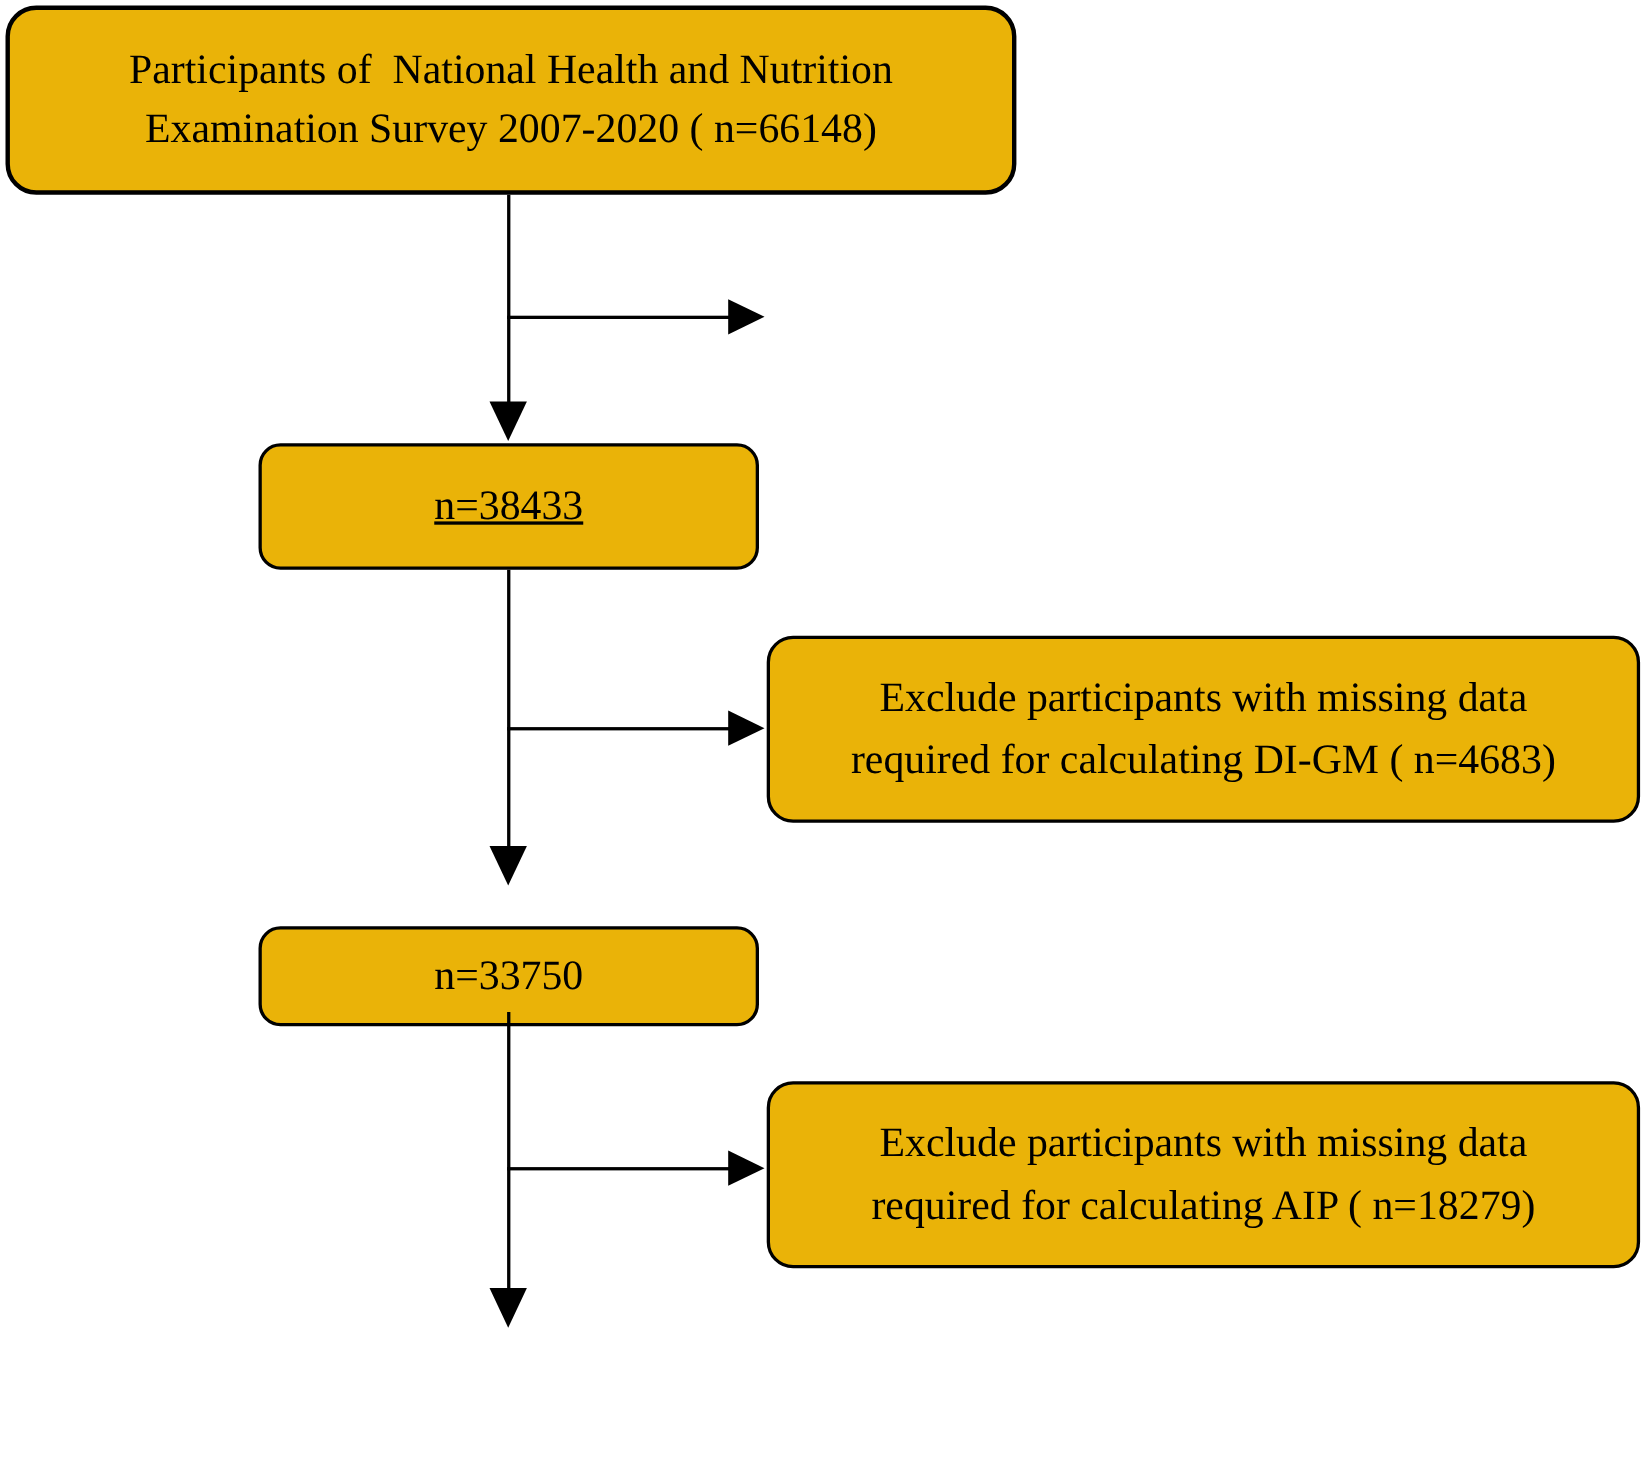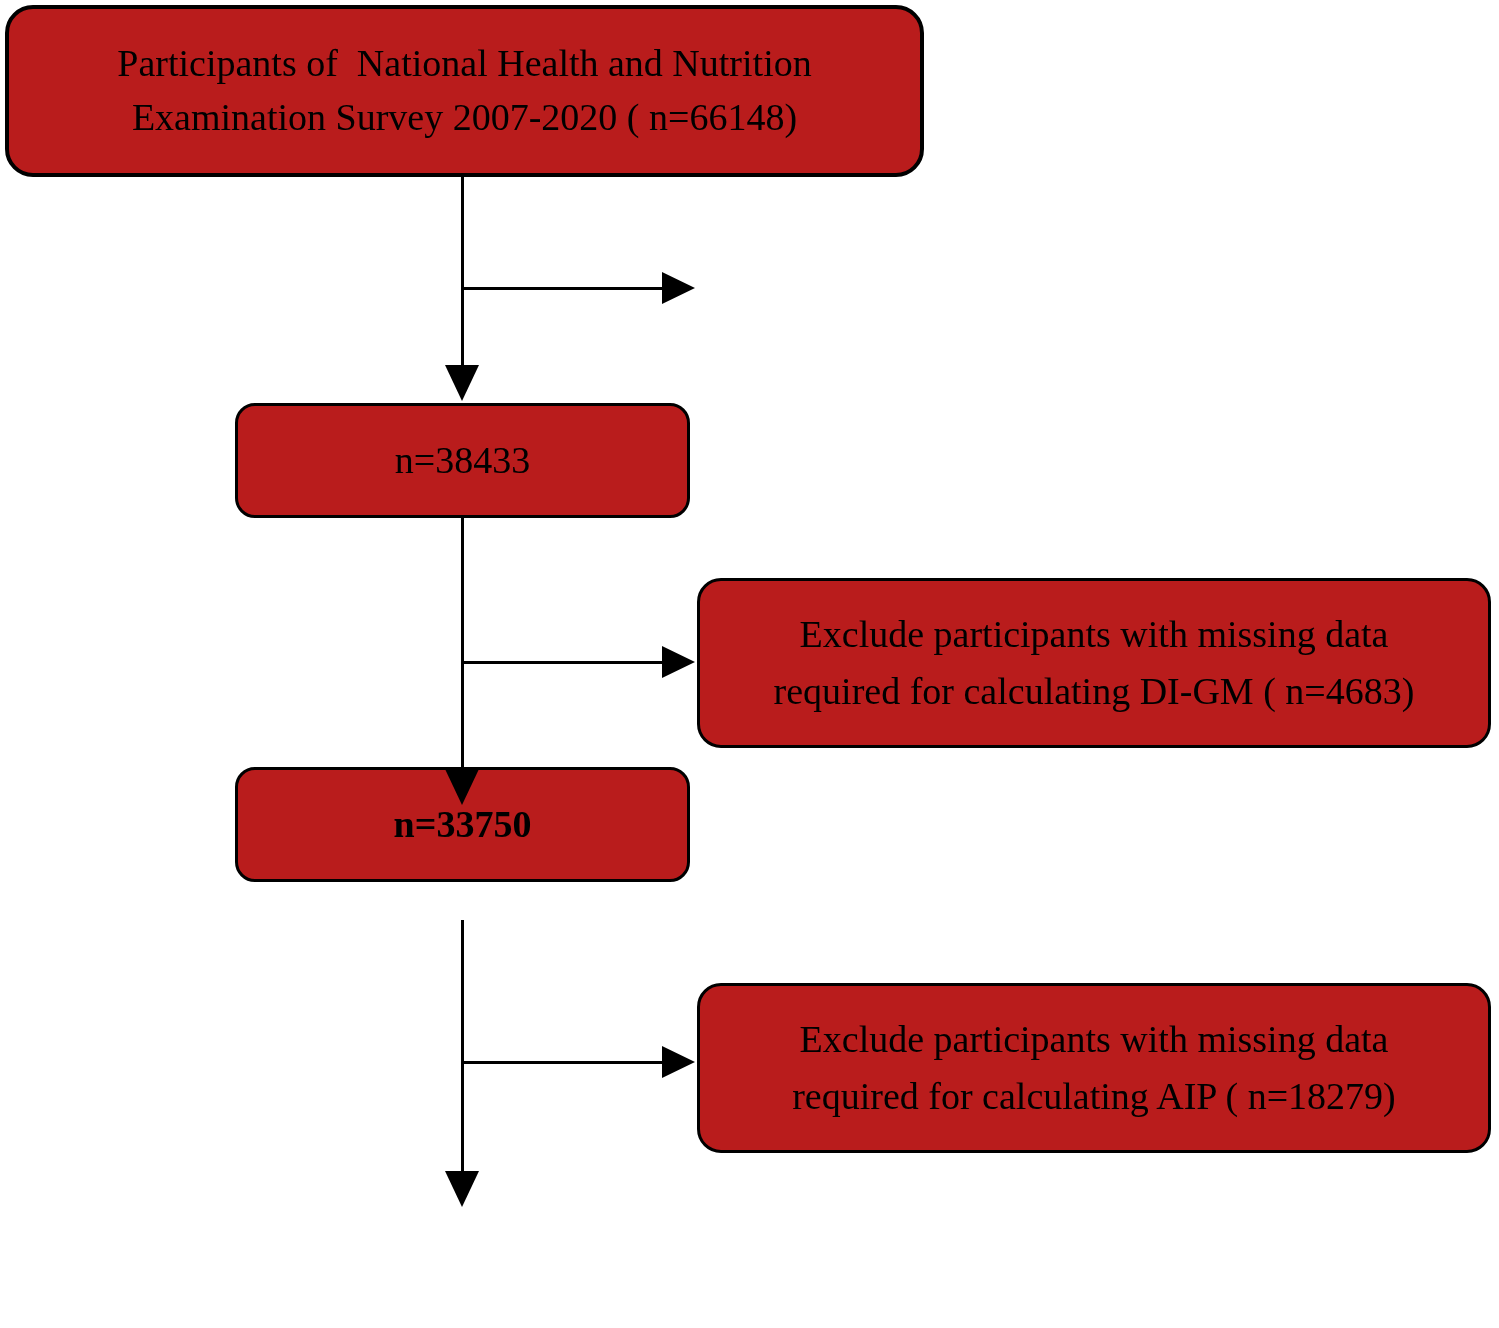--- a/index.html
+++ b/index.html
@@ -11,41 +11,41 @@
     position: relative;
     width: 1499px;
     height: 1328px;
     background: #ffffff;
     font-family: "Liberation Serif", "DejaVu Serif", serif;
     color: #000000;
   }
   .node {
     position: absolute;
     box-sizing: border-box;
-    background: #b91c1c;
+    background: #eab308;
     border: 3px solid #000000;
     border-radius: 24px;
     display: flex;
     align-items: center;
     justify-content: center;
     text-align: center;
     font-size: 38px;
     line-height: 1.5;
   }
   .node .node-text {
     white-space: pre-wrap;
   }
   .node.start {
     left: 5px;   top: 5px;   width: 919px; height: 172px;
     border-width: 4px; border-radius: 28px; line-height: 1.42;
   }
   .node.excl1 { left: 697px; top: 205px;  width: 794px; height: 170px; }
-  .node.n1    { left: 235px; top: 403px;  width: 455px; height: 115px; border-radius: 20px; }
+  .node.n1    { left: 235px; top: 403px;  width: 455px; height: 115px; border-radius: 20px; text-decoration: underline; }
   .node.excl2 { left: 697px; top: 578px;  width: 794px; height: 170px; }
-  .node.n2    { left: 235px; top: 767px;  width: 455px; height: 115px; border-radius: 20px; font-weight: bold; }
+  .node.n2    { left: 235px; top: 842px;  width: 455px; height: 91px; border-radius: 20px; }
   .node.excl3 { left: 697px; top: 983px;  width: 794px; height: 170px; }
   .node.n3    { left: 235px; top: 1207px; width: 455px; height: 118px; border-radius: 20px; }
 
   .vline {
     position: absolute;
     width: 3px;
     background: #000000;
   }
   .hline {
     position: absolute;

